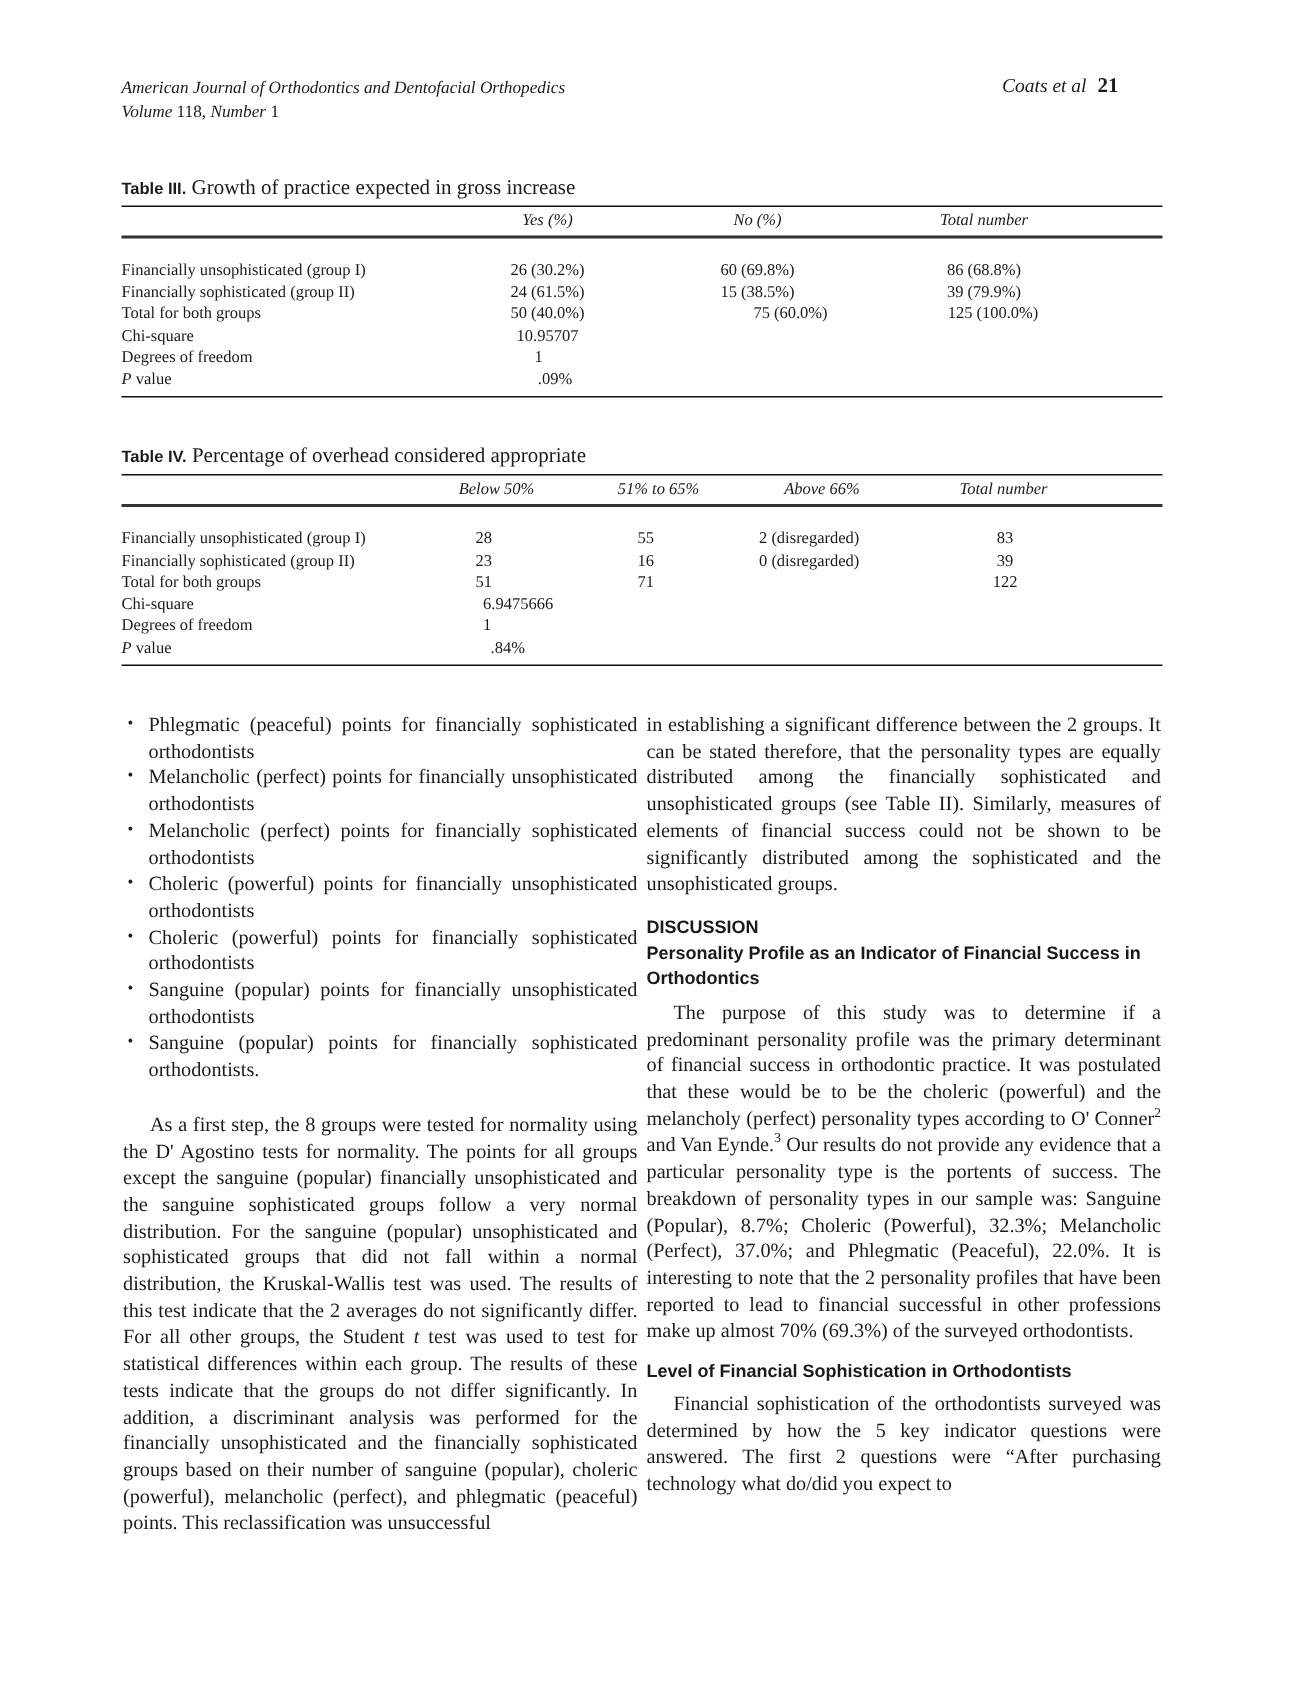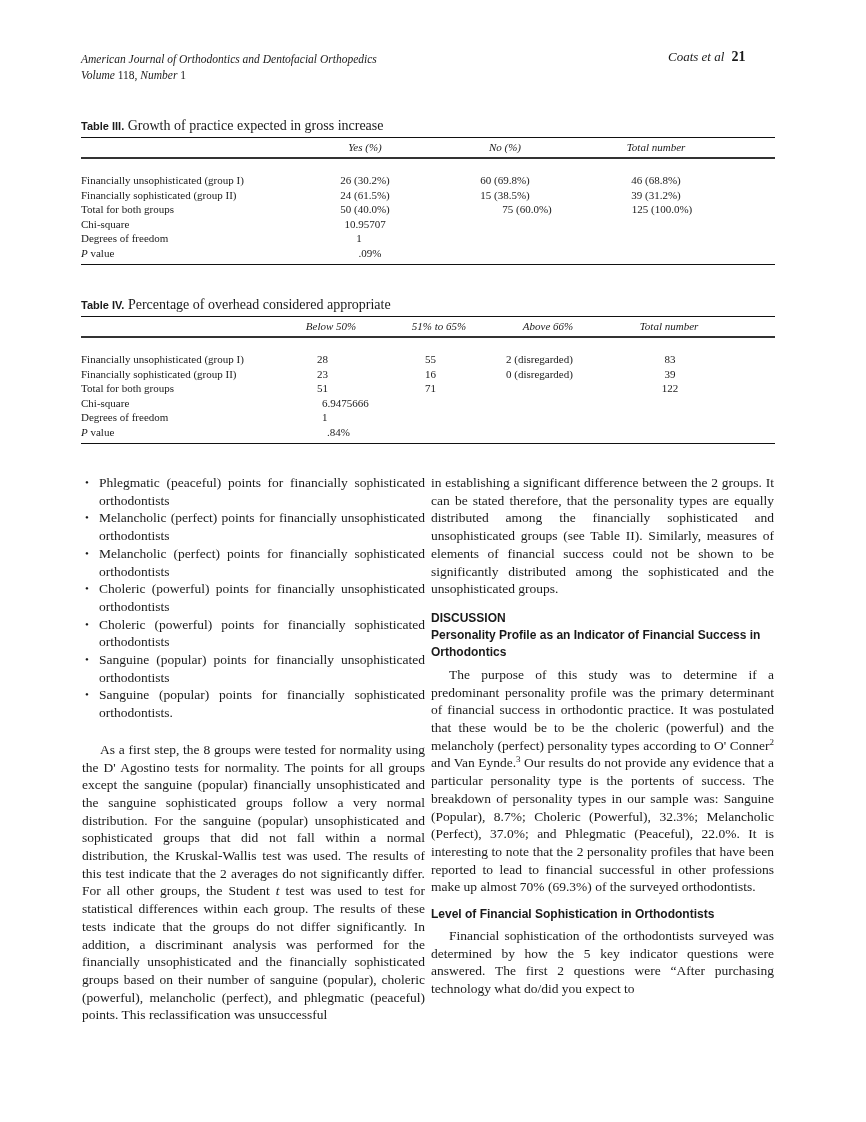--- a/index.html
+++ b/index.html
@@ -85,27 +85,27 @@
     <span style="left:284px;">Yes (%)</span>
     <span style="left:424px;">No (%)</span>
     <span style="left:575px;">Total number</span>
   </div>
   <div class="rule-mid"></div>
   <div class="tbody">
     <div class="trow">
       <span class="rl">Financially unsophisticated (group I)</span>
       <span class="c" style="left:284px;">26 (30.2%)</span>
       <span class="c" style="left:424px;">60 (69.8%)</span>
-      <span class="c" style="left:575px;">46 (68.8%)</span>
+      <span class="c" style="left:575px;">86 (68.8%)</span>
     </div>
     <div class="trow">
       <span class="rl">Financially sophisticated (group II)</span>
       <span class="c" style="left:284px;">24 (61.5%)</span>
       <span class="c" style="left:424px;">15 (38.5%)</span>
-      <span class="c" style="left:575px;">39 (31.2%)</span>
+      <span class="c" style="left:575px;">39 (79.9%)</span>
     </div>
     <div class="trow">
       <span class="rl">Total for both groups</span>
       <span class="c" style="left:284px;">50 (40.0%)</span>
       <span class="c" style="left:446px;">75 (60.0%)</span>
       <span class="c" style="left:581px;">125 (100.0%)</span>
     </div>
     <div class="trow">
       <span class="rl">Chi-square</span>
       <span class="c" style="left:284px;">10.95707</span>

